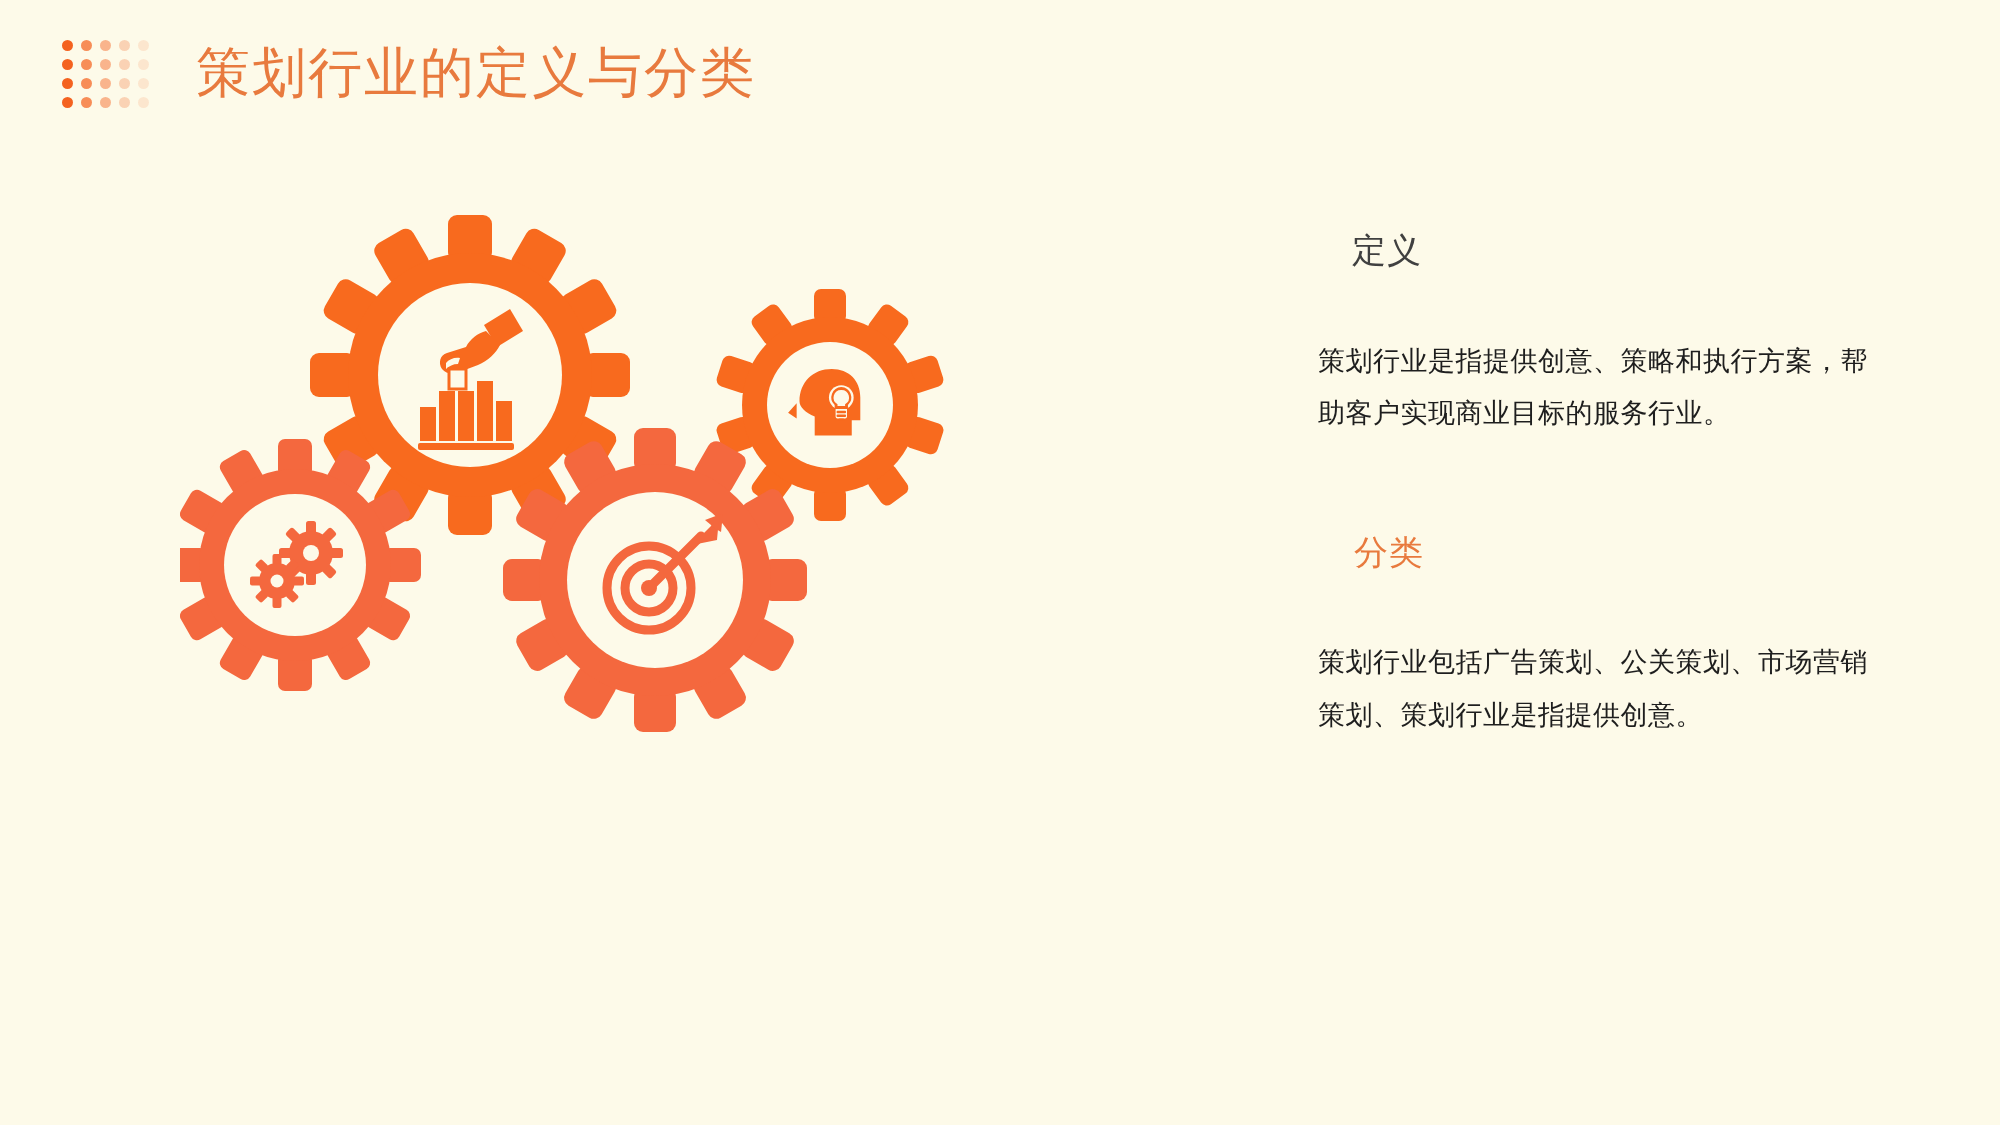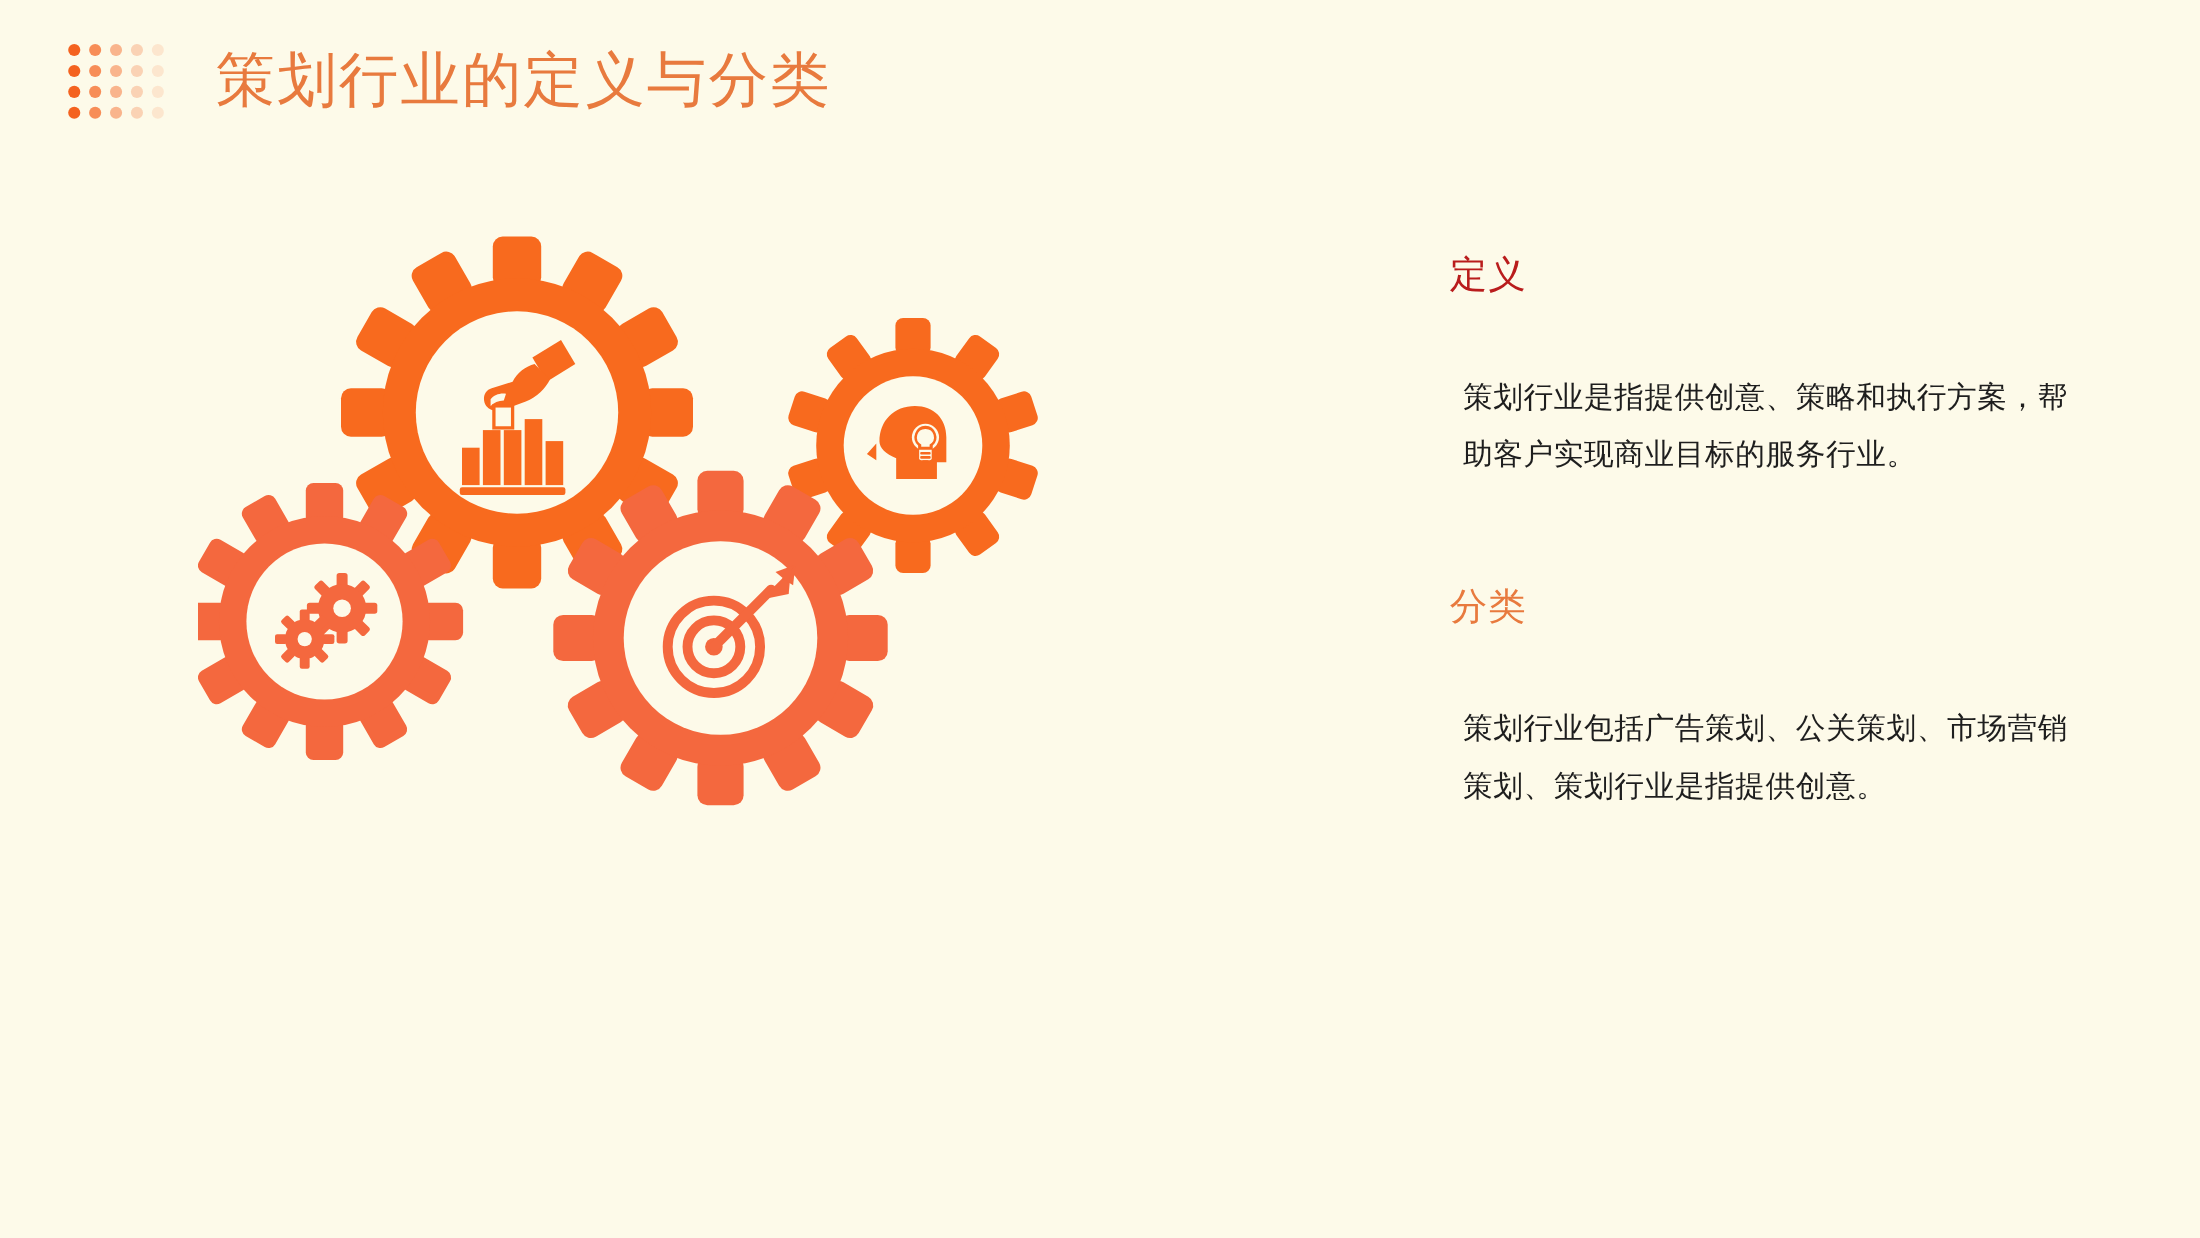--- a/index.html
+++ b/index.html
@@ -98,21 +98,20 @@
     font-family: "Liberation Serif", "DejaVu Serif", serif;
   }
 
   .block-body {
     font-size: 27px;
     line-height: 1.95;
     color: #1E1E1E;
     letter-spacing: 0.5px;
     max-width: 560px;
     font-family: "Liberation Serif", "DejaVu Serif", serif;
-    margin-left: 12px;
   }
 </style>
 </head>
 <body style="background: rgb(253, 250, 233);">
 
 <div id="slide" style="background: rgb(253, 250, 233);">
 
   <div id="header">
 
     <div id="dot-matrix">
@@ -318,24 +317,24 @@
           <path d="M 56 -68 L 72 -74 L 68 -58 Z" fill="#F4683E"></path>
         </g>
       </g>
 
     </svg>
   </div>
 
   <div id="content-column">
 
     <section class="content-block">
-      <h2 class="block-heading" style="color: #b91c1c;">定义</h2>
+      <h2 class="block-heading" style="color: #404040; margin-left: 34px;">定义</h2>
       <p class="block-body">策划行业是指提供创意、策略和执行方案，帮助客户实现商业目标的服务行业。</p>
     </section>
 
     <section class="content-block">
-      <h2 class="block-heading" style="color: rgb(232, 122, 62);">分类</h2>
+      <h2 class="block-heading" style="color: rgb(232, 122, 62); margin-left: 36px;">分类</h2>
       <p class="block-body">策划行业包括广告策划、公关策划、市场营销策划、策划行业是指提供创意。</p>
     </section>
 
   </div>
 
 </div>
 
 </body></html>

